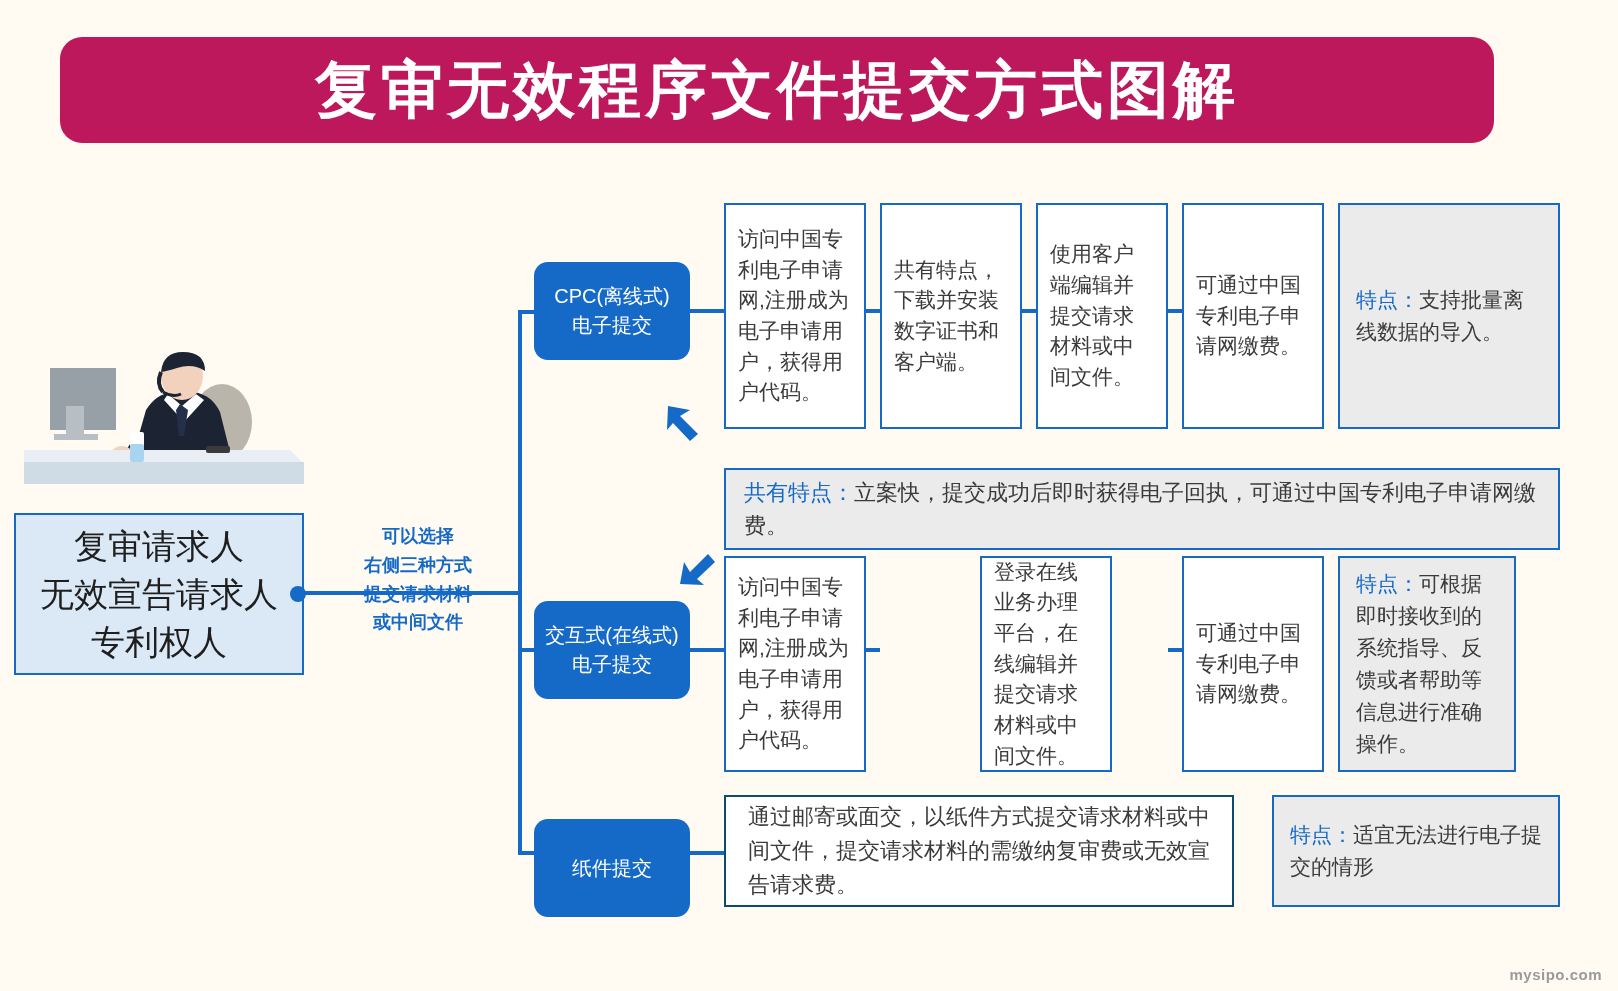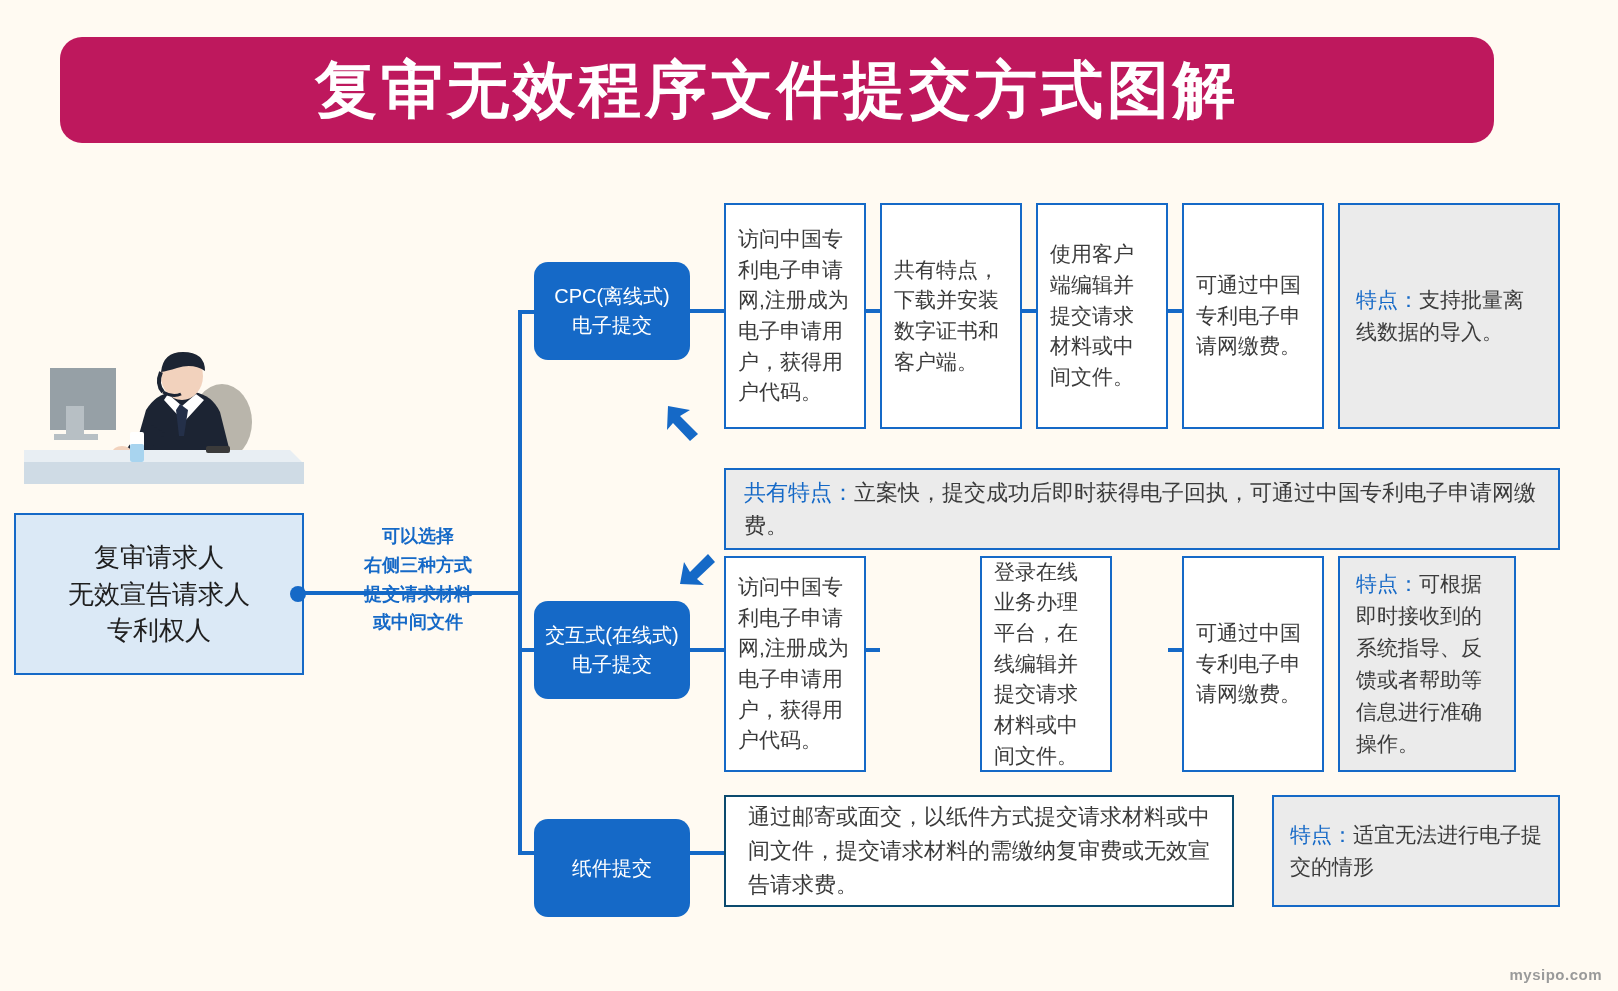--- a/index.html
+++ b/index.html
@@ -56,21 +56,21 @@
     height: 162px;
     background: #dbe9f6;
     border: 2px solid #1569c7;
     box-sizing: border-box;
     display: flex;
     flex-direction: column;
     align-items: center;
     justify-content: center;
   }
   .actor-line {
-    font-size: 26px;
+    font-size: 34px;
     color: #1f1f1f;
     line-height: 1.42;
     white-space: nowrap;
   }
 
   
   .connector-label {
     position: absolute;
     left: 320px;
     top: 522px;

